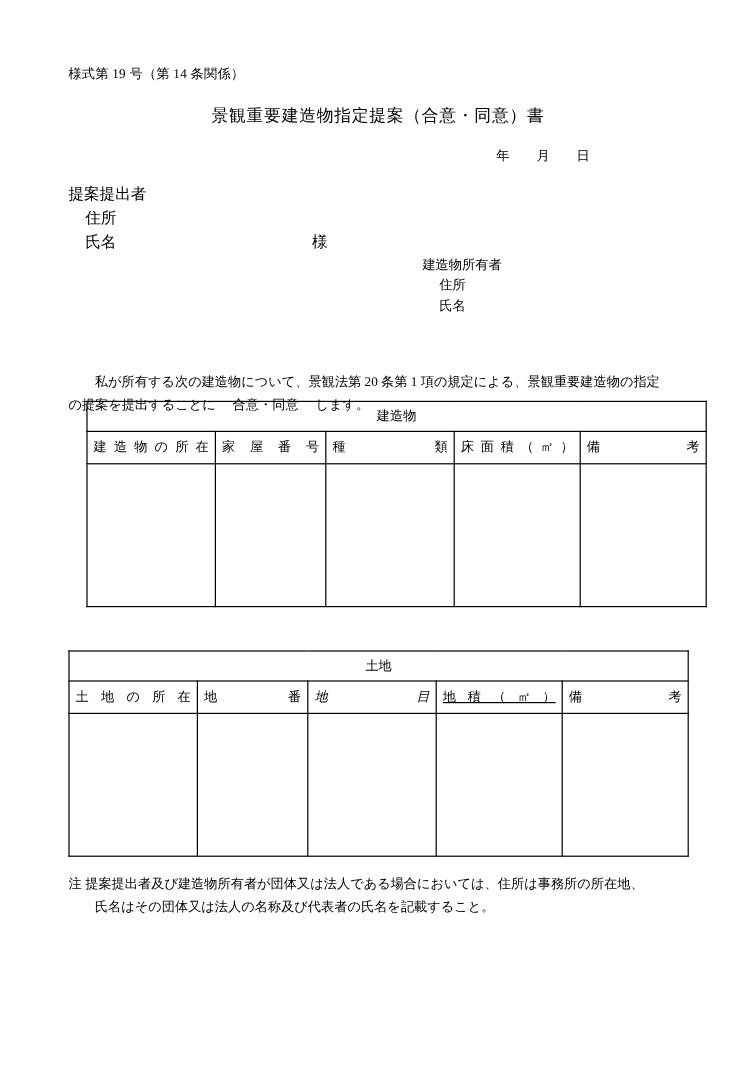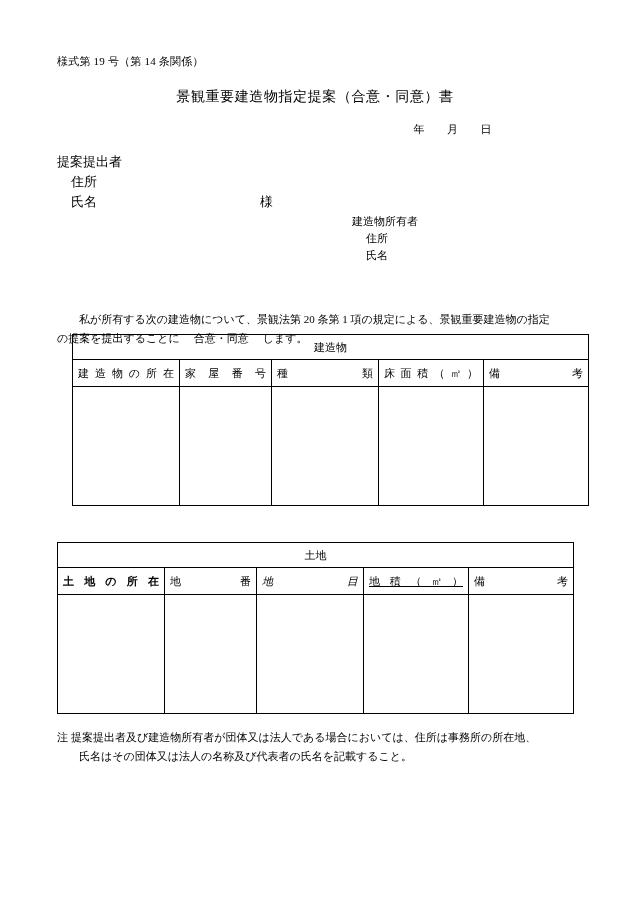--- a/index.html
+++ b/index.html
@@ -208,21 +208,21 @@
       <col style="width:107px">
       <col style="width:105px">
       <col style="width:105px">
     </colgroup>
     <tbody>
       <tr>
         <td colspan="5" class="tbl-caption">土地</td>
       </tr>
       <tr>
         <td class="col-head">
-            <span style="display:block;text-align:justify;text-align-last:justify;font-weight:bold;">土地の所在</span>
+            <span style="display:block;text-align:justify;text-align-last:justify;">土地の所在</span>
           </td>
         <td class="col-head">
             <span style="display:block;text-align:justify;text-align-last:justify;">地番</span>
           </td>
         <td class="col-head">
             <span style="display:block;text-align:justify;text-align-last:justify;font-style:italic;">地目</span>
           </td>
         <td class="col-head">
             <span style="display:block;text-align:justify;text-align-last:justify;text-decoration:underline;">地積（㎡）</span>
           </td>

